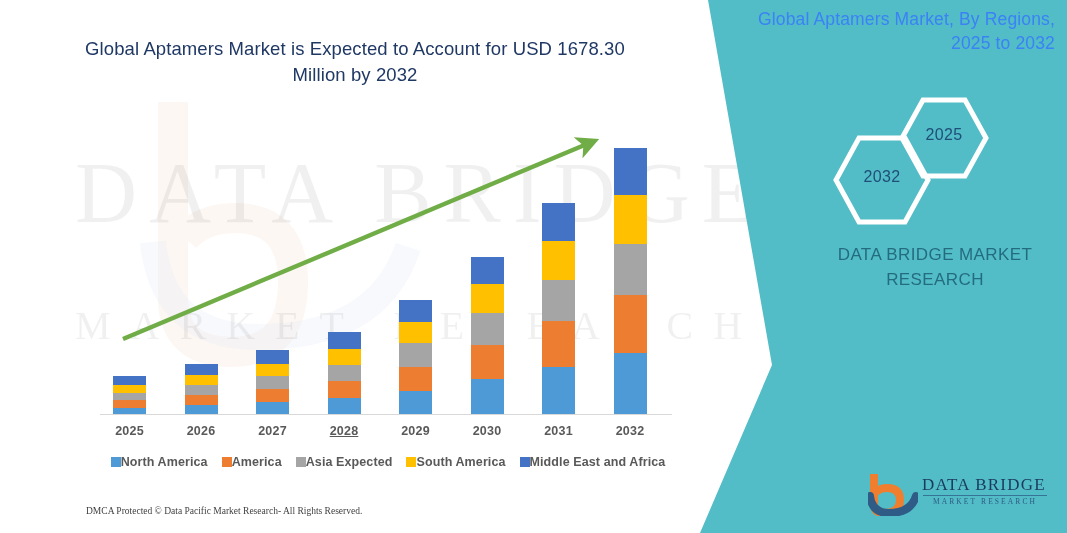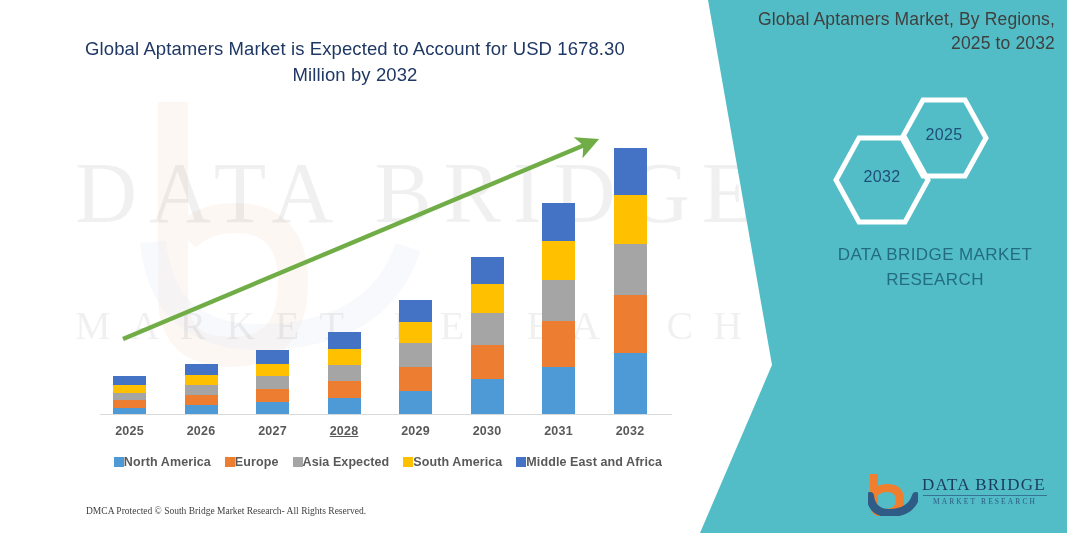--- a/index.html
+++ b/index.html
@@ -25,21 +25,21 @@
     z-index: 1;
     pointer-events: none;
   }
   #teal-panel svg { display: block; width: 1067px; height: 533px; }
 
   .panel-content { position: absolute; z-index: 3; }
 
   #panel-title {
     top: 8px; left: 722px; width: 333px;
     text-align: right;
-    color: #404040;
+    color: #3b82f6;
     font-size: 17.5px;
     line-height: 1.35;
     letter-spacing: .15px;
   }
 
   
   #hex-wrap { top: 96px; left: 820px; width: 220px; height: 120px; }
   .hex { position: absolute; }
   .hex svg { display:block; }
   .hex-label {
@@ -276,38 +276,38 @@
         <div class="xtick" style="left: 500px;">2032</div>
       </div>
 
     <div id="legend">
         <div class="lg-item">
           <span class="lg-swatch" style="background: rgb(78, 154, 214);"></span>
           <span class="lg-label">North America</span>
         </div>
         <div class="lg-item">
           <span class="lg-swatch" style="background: rgb(237, 125, 49);"></span>
-          <span class="lg-label">Europe</span>
+          <span class="lg-label">America</span>
         </div>
         <div class="lg-item">
           <span class="lg-swatch" style="background: rgb(165, 165, 165);"></span>
           <span class="lg-label">Asia Expected</span>
         </div>
         <div class="lg-item">
           <span class="lg-swatch" style="background: rgb(255, 192, 0);"></span>
           <span class="lg-label">South America</span>
         </div>
         <div class="lg-item">
           <span class="lg-swatch" style="background: rgb(68, 114, 196);"></span>
           <span class="lg-label">Middle East and Africa</span>
         </div>
       </div>
 
     <div id="footer">
-      <div class="foot" id="foot-left">DMCA Protected © South Bridge Market Research-  All Rights Reserved.</div>
+      <div class="foot" id="foot-left">DMCA Protected © Data Pacific Market Research-  All Rights Reserved.</div>
     </div>
   </div>
 
   <div class="panel-content" id="panel-title">Global Aptamers Market, By Regions, 2025 to 2032</div>
 
   <div class="panel-content" id="hex-wrap">
     <div class="hex" id="hex-2032">
       <svg width="100" height="92" viewBox="0 0 100 92" aria-hidden="true">
         <polygon points="27,4 73,4 96,46 73,88 27,88 4,46" fill="none" stroke="#ffffff" stroke-width="5"></polygon>
       </svg>

